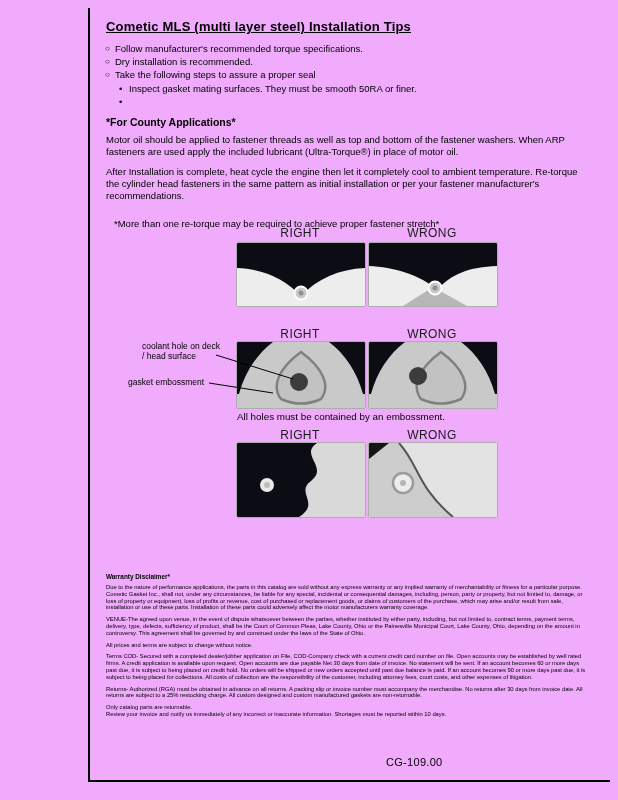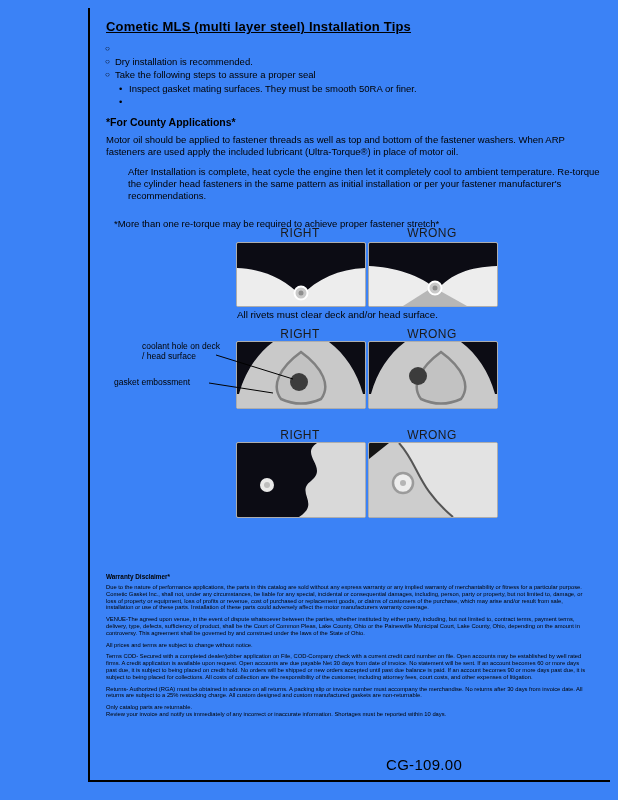--- a/index.html
+++ b/index.html
@@ -1,55 +1,56 @@
 <!DOCTYPE html>
 <html><head>
 <meta charset="utf-8">
 <style>
   html,body{margin:0;padding:0;background:#ffffff;}
-  .page{position:relative;width:618px;height:800px;background:#3b82f6;font-family:"Liberation Sans",sans-serif;color:#000;overflow:hidden;}
+  .page{position:relative;width:618px;height:800px;background:#f0abfc;font-family:"Liberation Sans",sans-serif;color:#000;overflow:hidden;}
   .left-rule{position:absolute;left:88px;top:8px;width:1.5px;height:774px;background:#000;}
   .bottom-rule{position:absolute;left:88px;top:780px;width:522px;height:1.5px;background:#000;}
   .title{position:absolute;left:106px;top:19px;margin:0;font-size:13px;font-weight:bold;text-decoration:underline;letter-spacing:0.2px;}
   .bullets{position:absolute;left:105px;top:42px;width:486px;font-size:9.5px;}
   .b-line{display:flex;line-height:13.2px;}
   .b-line .glyph{flex:0 0 10px;width:10px;font-size:8px;}
   .b-sub{margin-left:14px;}
   .b-sub .glyph{font-size:9.5px;}
   .diesel-heading{position:absolute;left:106px;top:116px;margin:0;font-size:10.5px;font-weight:bold;}
   .para{position:absolute;left:106px;width:486px;margin:0;font-size:9.5px;line-height:12px;}
   .p1{top:134px;}
-  .p2{top:166px;margin-left:22px;}
+  .p2{top:166px;}
   .note{top:218px;margin-left:8px;}
   .dg-label{position:absolute;width:128px;text-align:center;font-size:12px;letter-spacing:0.4px;color:#1a1a1a;}
   .img{position:absolute;width:128px;border:1px solid #adadad;border-radius:2px;overflow:hidden;background:#ececec;line-height:0;}
   .caption{position:absolute;left:237px;margin:0;font-size:9.8px;line-height:12px;}
   .cap3{width:238px;}
   .annotation{position:absolute;font-size:8.5px;line-height:10px;color:#000;}
   .ann1{left:142px;top:341px;width:80px;}
-  .ann2{left:114px;top:377px;white-space:nowrap;}
+  .ann2{left:128px;top:377px;white-space:nowrap;}
   .overlay{position:absolute;left:0;top:0;pointer-events:none;z-index:5;}
   .disclaimer{position:absolute;left:106px;top:573px;width:481px;}
   .disclaimer h3{margin:0 0 4px 0;font-size:6.4px;}
   .disclaimer p{margin:0 0 5px 0;font-size:5.8px;line-height:6.8px;}
   .disclaimer p.tight{margin:0;}
-  .footer-code{position:absolute;left:386px;top:756px;font-size:15px;letter-spacing:0.3px;}
+  .footer-code{position:absolute;left:386px;top:756px;font-size:11px;letter-spacing:0.3px;}
 </style>
 </head>
 <body>
 
 <div class="page">
   <div class="left-rule"></div>
   <div class="bottom-rule"></div>
 
   <h1 class="title">Cometic MLS (multi layer steel) Installation Tips</h1>
 
   <div class="bullets">
     <div class="b-line">
       <span class="glyph">○</span>
+      <span>Follow manufacturer's recommended torque specifications.</span>
     </div>
     <div class="b-line">
       <span class="glyph">○</span>
       <span>Dry installation is recommended.</span>
     </div>
     <div class="b-line">
       <span class="glyph">○</span>
       <span>Take the following steps to assure a proper seal</span>
     </div>
     <div class="b-line b-sub">
@@ -78,21 +79,20 @@
   </div>
   <div class="img" style="left:368px;top:242px;height:63px;">
     <svg width="128" height="63" viewBox="0 0 128 63">
       <rect width="128" height="63" fill="#ededed"></rect>
       <path d="M0,0 H128 V23 C100,24 82,31 68,47 C52,32 24,24 0,23 Z" fill="#0c0c14"></path>
       <path d="M34,63 L64,44 L98,63 Z" fill="#b7b7b7"></path>
       <circle cx="66" cy="45" r="6.5" fill="#c9c9c9" stroke="#ffffff" stroke-width="2"></circle>
       <circle cx="66" cy="45" r="2.5" fill="#8f8f8f"></circle>
     </svg>
   </div>
-  <p class="caption" style="top:309px;">All rivets must clear deck and/or head surface.</p>
 
   <div class="dg-label" style="left:236px;top:327px;">RIGHT</div>
   <div class="dg-label" style="left:368px;top:327px;">WRONG</div>
   <div class="annotation ann1">coolant hole on deck / head surface</div>
   <div class="annotation ann2">gasket embossment</div>
   <div class="img" style="left:236px;top:341px;height:66px;">
     <svg width="128" height="66" viewBox="0 0 128 66">
       <rect width="128" height="66" fill="#c9c9c9"></rect>
       <path d="M0,0 H36 C20,12 8,30 2,52 L0,52 Z" fill="#0c0c14"></path>
       <path d="M128,0 H92 C108,12 120,30 126,52 L128,52 Z" fill="#0c0c14"></path>
@@ -102,20 +102,21 @@
   </div>
   <div class="img" style="left:368px;top:341px;height:66px;">
     <svg width="128" height="66" viewBox="0 0 128 66">
       <rect width="128" height="66" fill="#c9c9c9"></rect>
       <path d="M0,0 H36 C20,12 8,30 2,52 L0,52 Z" fill="#0c0c14"></path>
       <path d="M128,0 H92 C108,12 120,30 126,52 L128,52 Z" fill="#0c0c14"></path>
       <path d="M72,10 C50,26 42,44 52,57 C65,63 79,63 92,57 C102,44 94,26 72,10 Z" fill="#c2c2c2" stroke="#808080" stroke-width="2.5"></path>
       <circle cx="49" cy="34" r="9" fill="#3c3c3c"></circle>
     </svg>
   </div>
+  <p class="caption" style="top:411px;">All holes must be contained by an embossment.</p>
 
   <div class="dg-label" style="left:236px;top:428px;">RIGHT</div>
   <div class="dg-label" style="left:368px;top:428px;">WRONG</div>
   <div class="img" style="left:236px;top:442px;height:74px;">
     <svg width="128" height="74" viewBox="0 0 128 74">
       <rect width="128" height="74" fill="#d9d9d9"></rect>
       <path d="M0,0 H80 C62,12 92,24 74,38 C58,50 84,60 62,74 H0 Z" fill="#0c0c14"></path>
       <circle cx="30" cy="42" r="7" fill="#e9e9e9"></circle>
       <circle cx="30" cy="42" r="3" fill="#bdbdbd"></circle>
     </svg>

